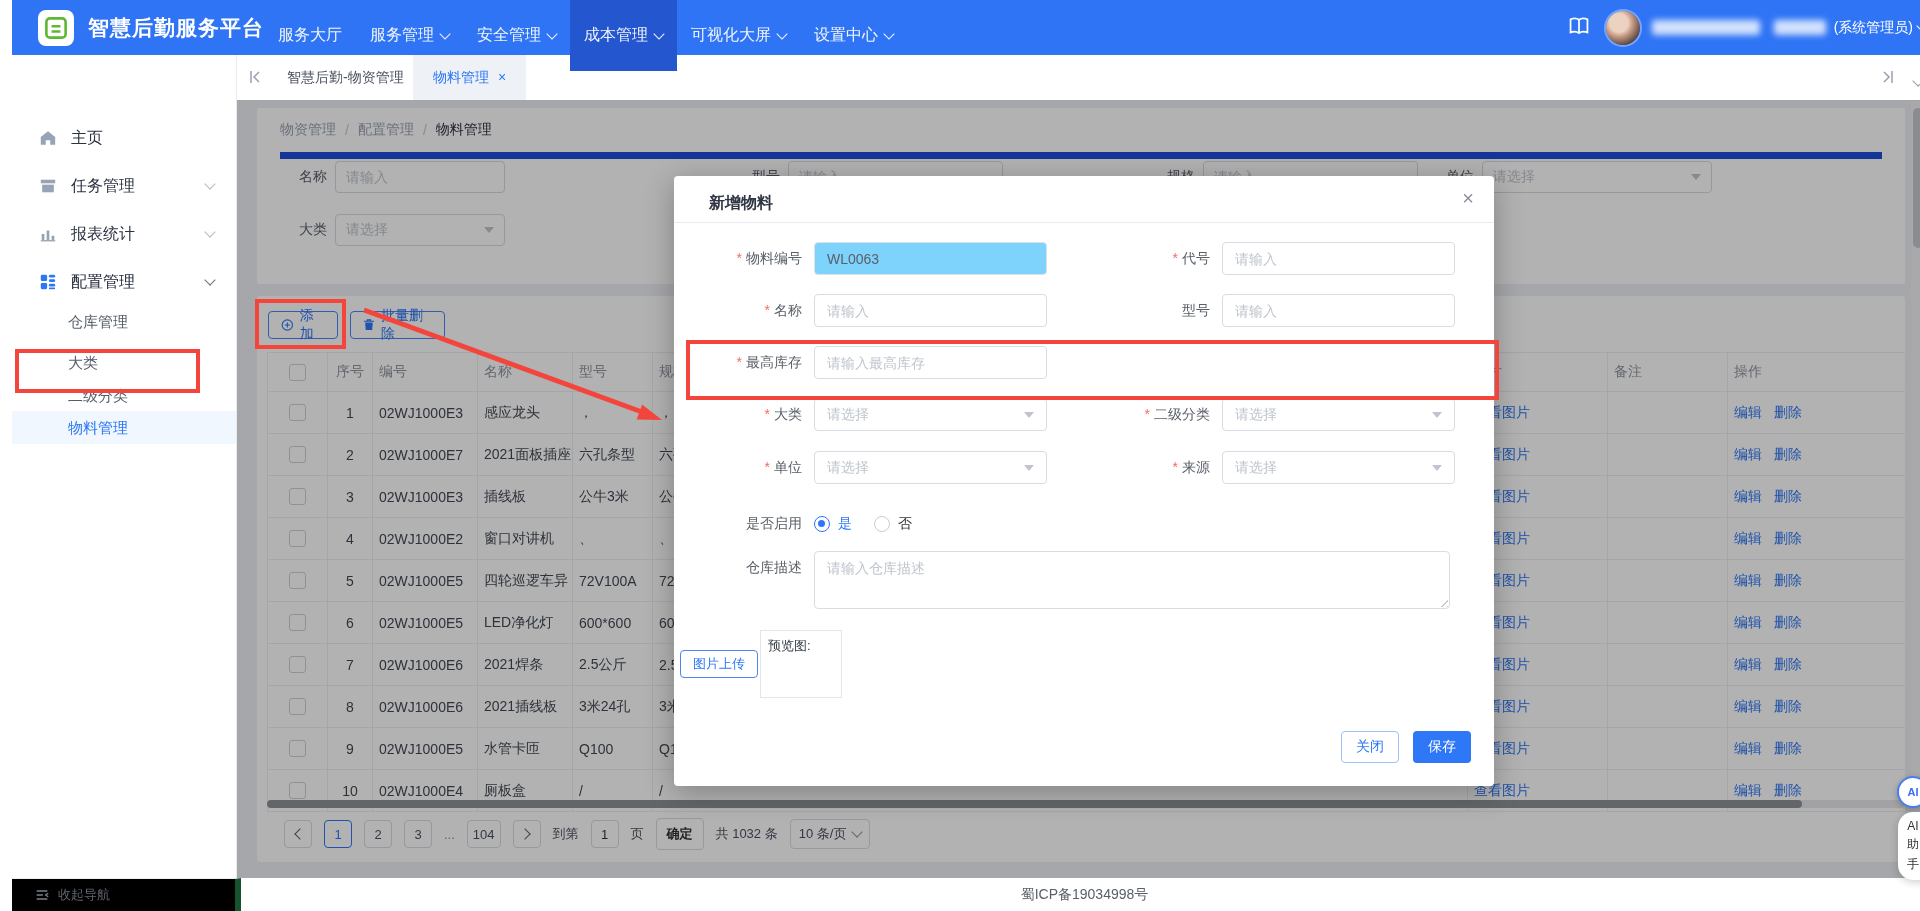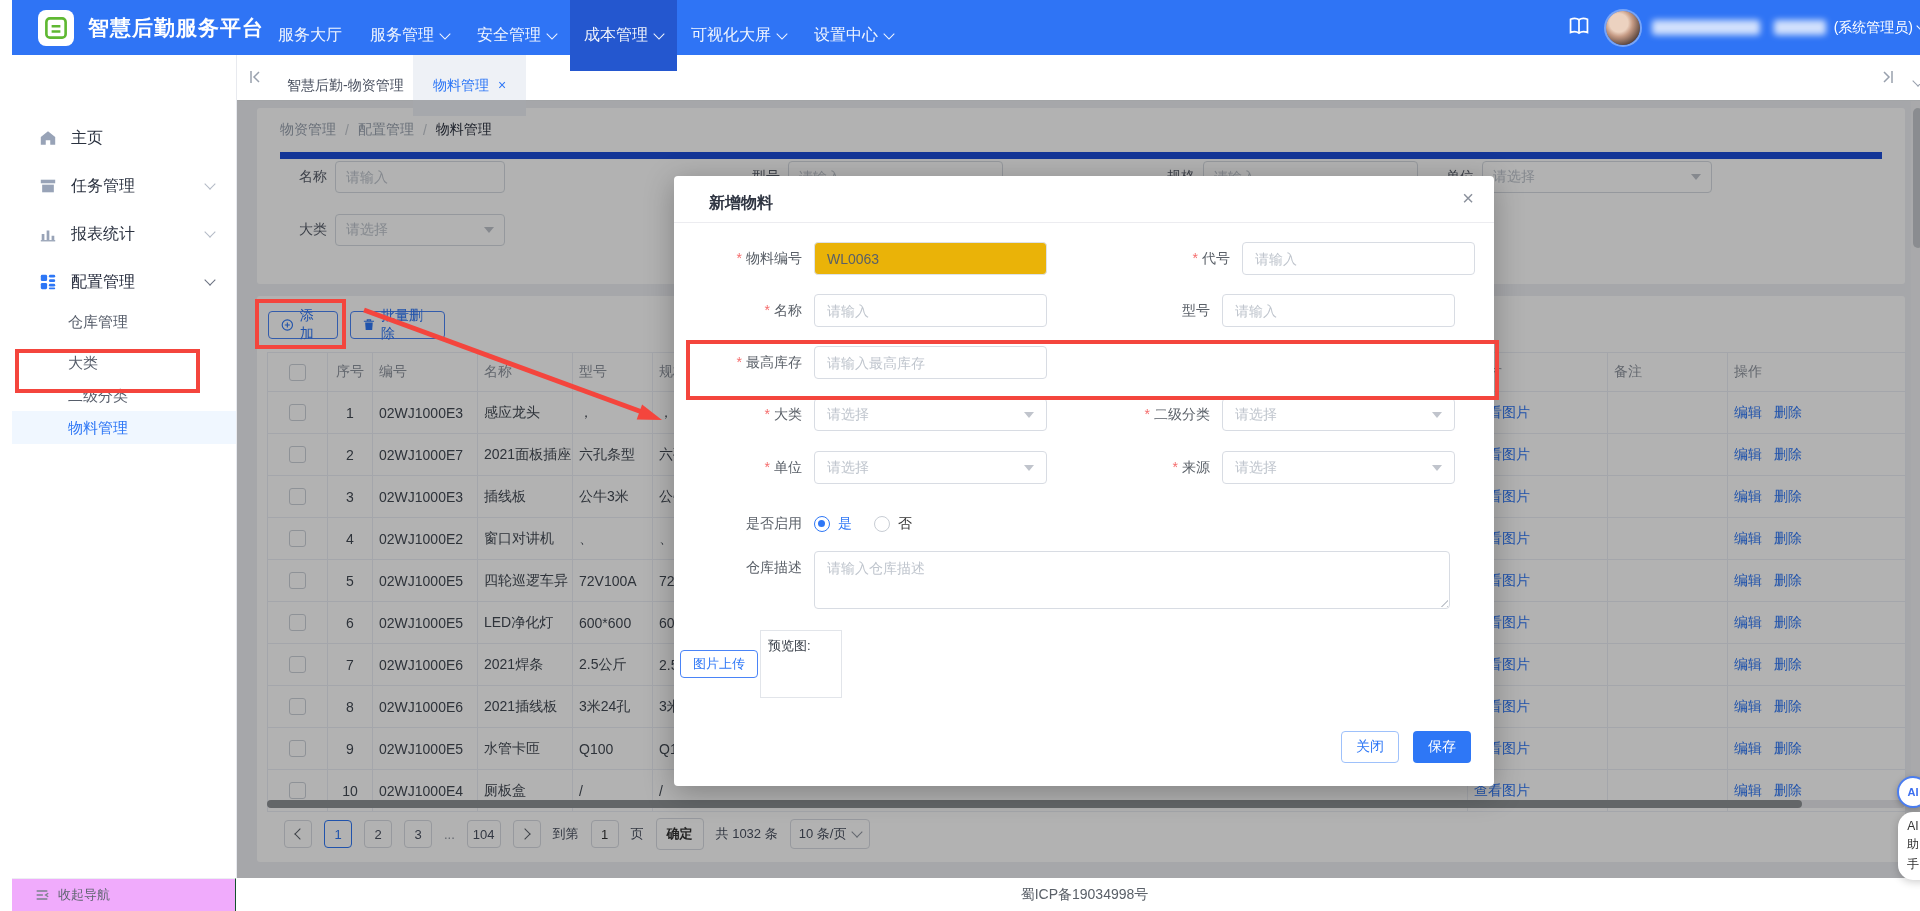--- a/index.html
+++ b/index.html
@@ -20,27 +20,27 @@
   .blur-b{height:15px;border-radius:3px;background:rgba(255,255,255,.78);filter:blur(3px);}
   .role{font-size:14px;display:flex;align-items:center;gap:5px;}
 
   
   .sidebar{position:absolute;left:0;top:55px;width:224px;height:823px;background:#fff;border-right:1px solid #e8eaef;z-index:9;}
   .side-item{position:absolute;left:0;width:224px;height:34px;display:flex;align-items:center;color:#2b3240;font-size:16px;cursor:pointer;}
   .side-item .ic{width:20px;margin:0 13px 0 26px;display:flex;justify-content:center;}
   .side-item .chv{position:absolute;right:22px;color:#b4bac6;}
   .sub-item{position:absolute;left:0;width:224px;height:33px;line-height:33px;padding-left:56px;font-size:15px;color:#565d6a;cursor:pointer;box-sizing:border-box;}
   .sub-item.active{color:#2e77f6;background:#f0f7ff;}
-  .sidebar-footer{position:absolute;left:0;top:878px;width:223px;height:32px;background:#f0abfc;border-top:1px solid #eceef2;border-right:1px solid #14532d;display:flex;align-items:center;color:#5f6570;font-size:13px;z-index:9;gap:8px;}
+  .sidebar-footer{position:absolute;left:0;top:878px;width:223px;height:32px;background:#000000;border-top:1px solid #eceef2;border-right:6px solid #14532d;display:flex;align-items:center;color:#5f6570;font-size:13px;z-index:9;gap:8px;}
   .sidebar-footer svg{margin-left:22px;}
 
   
   .tabbar{position:absolute;left:225px;top:55px;width:1695px;height:45px;background:#fff;border-bottom:1px solid #eaecf0;z-index:8;}
   .tab-ic{position:absolute;top:12px;color:#98a0ad;}
-  .tab{position:absolute;top:0;height:45px;line-height:45px;font-size:14px;padding:8px 20px;color:#4a5160;cursor:pointer;white-space:nowrap;}
+  .tab{position:absolute;top:0;height:45px;line-height:45px;font-size:14px;padding:0 20px;color:#4a5160;cursor:pointer;white-space:nowrap;}
   .tab.t1{left:30px;}
   .tab.t2{left:176px;background:#eef1f6;color:#2e77f6;display:flex;align-items:center;gap:9px;}
   .tab-close{font-size:14px;color:#2e77f6;}
 
   
   .content-bg{position:absolute;left:225px;top:100px;width:1695px;height:778px;background:#eef0f4;}
   .search-card{position:absolute;left:245px;top:108px;width:1648px;height:176px;background:#fff;border-radius:3px;}
   .breadcrumb{position:absolute;left:23px;top:0;height:44px;display:flex;align-items:center;gap:9px;font-size:14px;color:#9aa3b0;border-bottom:7px solid #1d4ed8;width:1602px;}
   .bc-cur{color:#2f3542;font-weight:500;}
   .fgroup{position:absolute;display:flex;align-items:center;height:32px;}
@@ -86,21 +86,21 @@
   .modal{position:absolute;left:662px;top:176px;width:820px;height:610px;background:#fff;border-radius:4px;box-shadow:0 6px 30px rgba(0,0,0,.28);z-index:100;}
   .modal-title{position:absolute;left:35px;top:17px;font-size:16px;font-weight:600;color:#2f3542;}
   .modal-close{position:absolute;right:20px;top:12px;font-size:20px;color:#8b919c;cursor:pointer;line-height:1;}
   .modal-hr{position:absolute;left:0;top:46px;width:820px;height:0;border-top:1px solid #ececf0;}
   .mfield{position:absolute;display:flex;align-items:center;height:33px;}
   .mlabel{font-size:14px;color:#5a6068;text-align:right;margin-right:12px;flex:none;white-space:nowrap;}
   .lw93{width:93px;} .lw96{width:96px;}
   .star{color:#f56c6c;margin-right:4px;}
   .minput{width:233px;height:33px;box-sizing:border-box;border:1px solid #d8dce3;border-radius:4px;padding:0 12px;font-size:14px;color:#333;background:#fff;flex:none;}
   .minput::placeholder{color:#bfc5cd;}
-  .minput.disabled{background:#eab308;border-color:#dde2e9;color:#5a6068;}
+  .minput.disabled{background:#7dd3fc;border-color:#dde2e9;color:#5a6068;}
   .mselect{width:233px;height:33px;box-sizing:border-box;border:1px solid #d8dce3;border-radius:4px;padding:0 12px;background:#fff;display:flex;align-items:center;justify-content:space-between;font-size:14px;cursor:pointer;flex:none;}
   .radio{display:inline-block;width:16px;height:16px;border-radius:50%;box-sizing:border-box;position:relative;cursor:pointer;flex:none;}
   .radio.sel{border:1.5px solid #2e77f6;}
   .radio.sel::after{content:"";position:absolute;left:3px;top:3px;width:7px;height:7px;border-radius:50%;background:#2e77f6;}
   .radio.un{border:1.5px solid #c8cdd4;}
   .ryes{color:#2e77f6;font-size:14px;margin:0 22px 0 8px;}
   .rno{color:#333;font-size:14px;margin-left:8px;}
   .mtextarea{position:absolute;left:140px;top:375px;width:636px;height:58px;box-sizing:border-box;border:1px solid #d8dce3;border-radius:4px;padding:8px 12px;font-size:14px;resize:none;font-family:inherit;color:#333;}
   .mtextarea::placeholder{color:#bfc5cd;}
   .ta-corner{position:absolute;left:764px;top:421px;width:10px;height:10px;background:repeating-linear-gradient(315deg,#c8ccd2 0 1px,transparent 1px 4px);clip-path:polygon(100% 0,100% 100%,0 100%);pointer-events:none;}
@@ -483,21 +483,21 @@
 
   <div class="modal">
     <div class="modal-title">新增物料</div>
     <div class="modal-close">×</div>
     <div class="modal-hr"></div>
 
     <div class="mfield" style="left:35px;top:66px;">
       <span class="mlabel lw93"><span class="star">*</span><span>物料编号</span></span>
       <input class="minput disabled" readonly="" value="WL0063" style="">
     </div>
-    <div class="mfield" style="left:460px;top:66px;">
+    <div class="mfield" style="left:440px;top:66px;">
       <span class="mlabel lw96"><span class="star">*</span><span>代号</span></span>
       <input class="minput" placeholder="请输入" style="">
     </div>
 
     <div class="mfield" style="left:35px;top:118px;">
       <span class="mlabel lw93"><span class="star">*</span><span>名称</span></span>
       <input class="minput" placeholder="请输入" style="">
     </div>
     <div class="mfield" style="left:440px;top:118px;">
       <span class="mlabel lw96"><span>型号</span></span>

